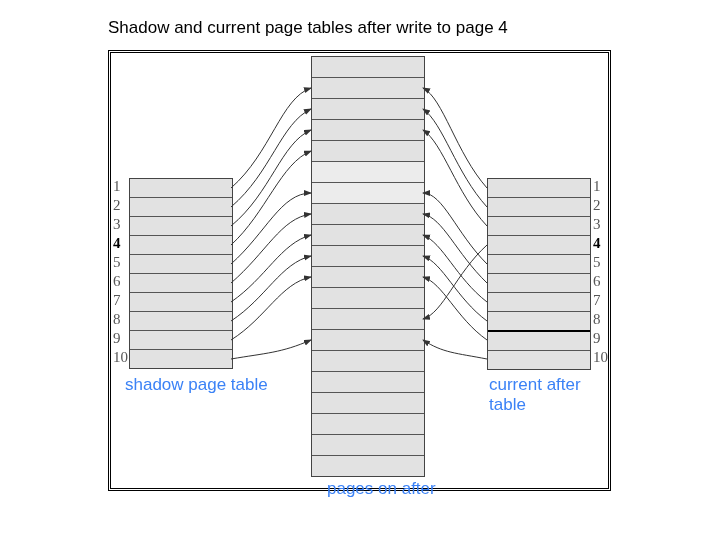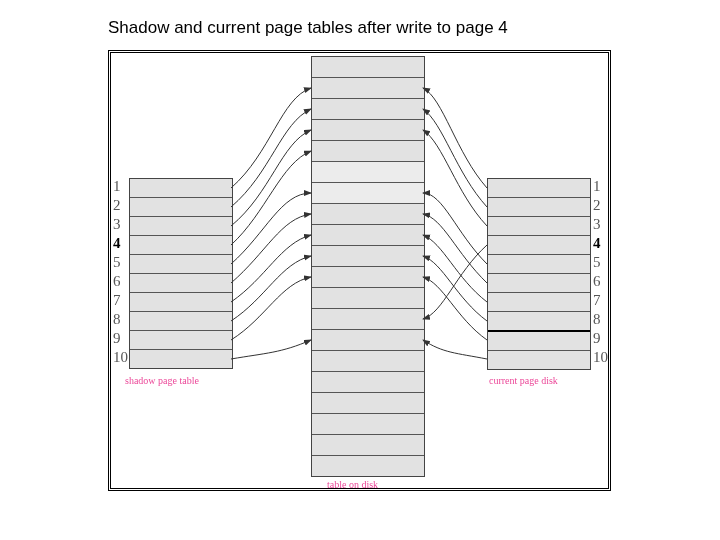--- a/index.html
+++ b/index.html
@@ -89,23 +89,23 @@
     background: #e2e2e2;
   }
   .disk-table .row:first-child {
     border-top: none;
   }
   .disk-table .row.light {
     background: #ececec;
   }
   .label {
     position: absolute;
-    font-family: Liberation Serif, serif;
-    font-size: 10px;
-    color: #ec4899;
+    font-family: Liberation Sans, sans-serif;
+    font-size: 17px;
+    color: #3b82f6;
   }
   svg.arrows {
     position: absolute;
     left: 0;
     top: 0;
     width: 497px;
     height: 435px;
     pointer-events: none;
   }
 </style>
@@ -181,22 +181,22 @@
   <div class="current-num" style="left:482px;top:163px">3</div>
   <div class="current-num" style="left:482px;top:182px;color:#000;font-weight:bold">4</div>
   <div class="current-num" style="left:482px;top:201px">5</div>
   <div class="current-num" style="left:482px;top:220px">6</div>
   <div class="current-num" style="left:482px;top:239px">7</div>
   <div class="current-num" style="left:482px;top:258px">8</div>
   <div class="current-num" style="left:482px;top:277px">9</div>
   <div class="current-num" style="left:482px;top:296px">10</div>
 
   <div class="label" style="left:14px;top:322px">shadow page table</div>
-  <div class="label" style="left:378px;top:322px">current page disk</div>
-  <div class="label" style="left:216px;top:426px">table on disk</div>
+  <div class="label" style="left:378px;top:322px">current after table</div>
+  <div class="label" style="left:216px;top:426px">pages on after</div>
 
   <svg class="arrows">
     <defs>
       <marker id="ah" markerWidth="8" markerHeight="8" refX="7" refY="3" orient="auto">
         <path d="M0,0 L8,3 L0,6 Z" fill="#333"></path>
       </marker>
     </defs>
 
     <path d="M120,135 C160,100 170,45 200,35" stroke="#333" fill="none" marker-end="url(#ah)"></path>
     <path d="M120,154 C160,120 170,70 200,56" stroke="#333" fill="none" marker-end="url(#ah)"></path>

